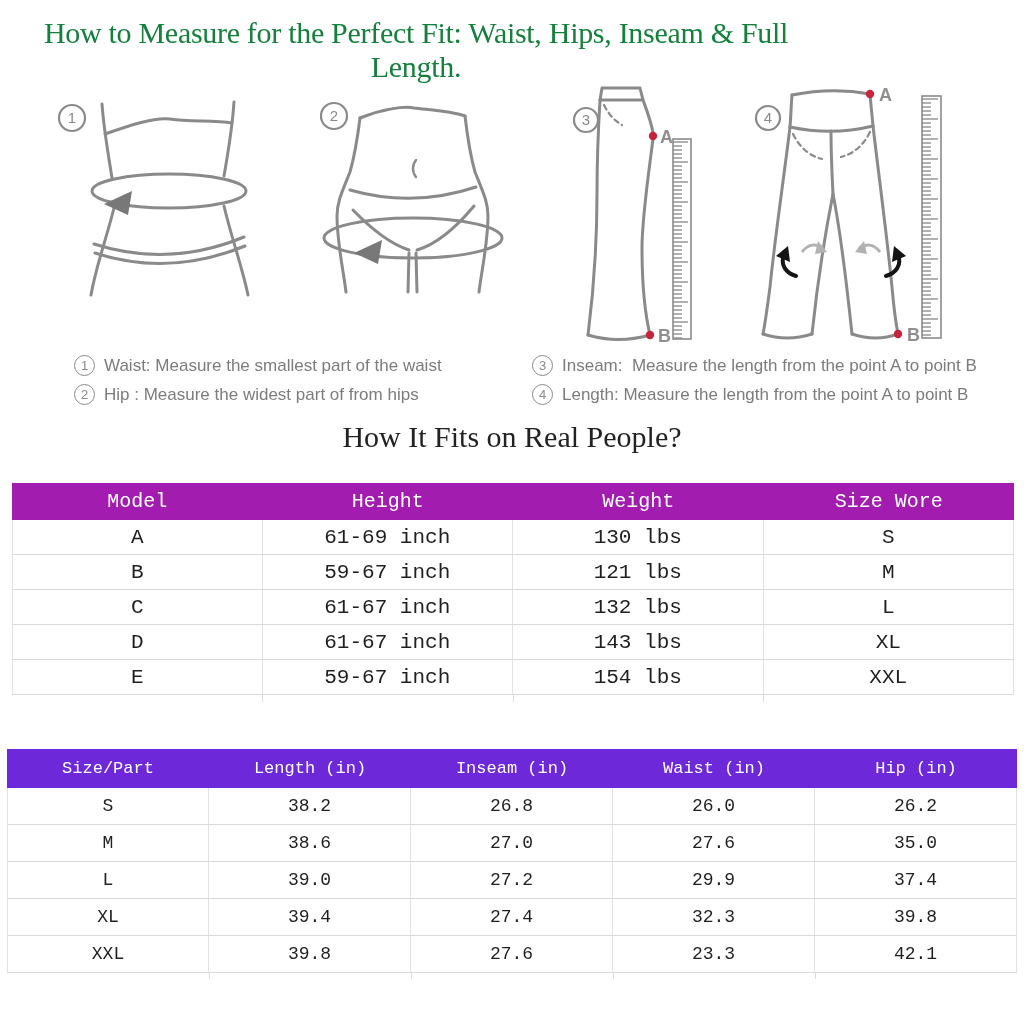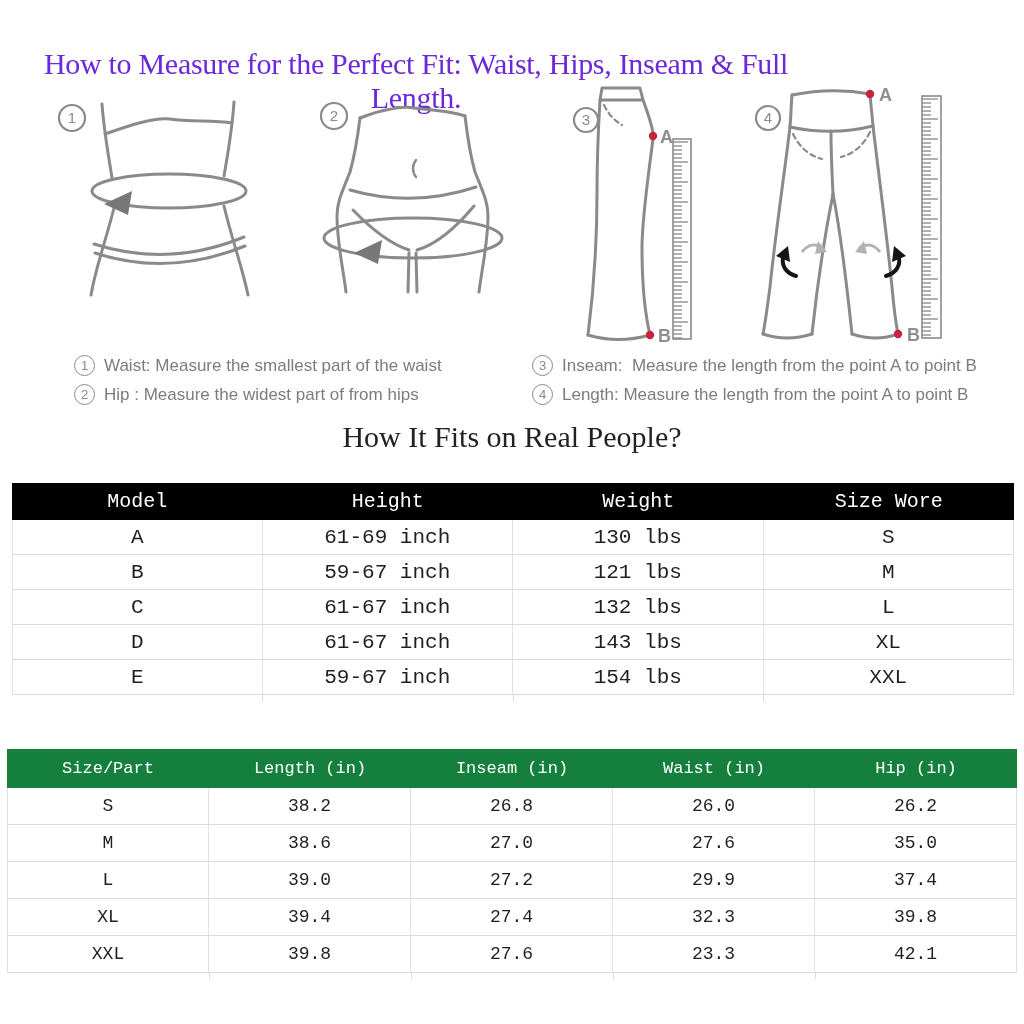--- a/index.html
+++ b/index.html
@@ -3,23 +3,22 @@
 <meta charset="utf-8">
 <style>
   html,body { margin:0; padding:0; }
   body {
     width:1024px; height:1024px; background:#ffffff; position:relative;
     overflow:hidden; font-family:"Liberation Sans", sans-serif;
   }
   .abs { position:absolute; }
   .title {
     left:0; top:16px; width:832px; text-align:center;
-    font-family:"Liberation Serif", serif; font-size:30px; color:#6d28d9;
+    font-family:"Liberation Serif", serif; font-size:30px; color:#15803d;
     letter-spacing:-0.3px;
-    margin-top:31px;
   }
   .subtitle {
     left:0; top:420px; width:1024px; text-align:center;
     font-family:"Liberation Serif", serif; font-size:30px; color:#222222;
   }
   .instr { color:#7c7c7c; font-size:17px; }
   .instr-line { display:flex; align-items:center; height:29px; gap:9px; }
   .instr-line span { white-space:pre; }
   .circ {
     flex:0 0 auto; width:19px; height:19px; border:1.6px solid #8a8a8a;
@@ -32,24 +31,24 @@
     font-family:"Liberation Mono","DejaVu Sans Mono", monospace;
   }
   .tbl .cd {
     display:flex; align-items:center; justify-content:center; background:#ffffff;
     font-family:"Liberation Mono","DejaVu Sans Mono", monospace; color:#1f1f1f;
     border-right:1px solid #e2e2e2; border-bottom:1px solid #d9d9d9;
   }
   .row { display:contents; }
   .row .cd:first-child { border-left:1px solid #e2e2e2; }
   .tbl1 { left:12px; top:483px; width:1002px; grid-template-columns:repeat(4,1fr); }
-  .tbl1 .hd { height:37px; background:#000000; font-size:20px; }
+  .tbl1 .hd { height:37px; background:#a21caf; font-size:20px; }
   .tbl1 .cd { height:34px; font-size:21px; }
   .tbl2 { left:7px; top:749px; width:1010px; grid-template-columns:repeat(5,1fr); }
-  .tbl2 .hd { height:39px; background:#15803d; font-size:17px; }
+  .tbl2 .hd { height:39px; background:#6d28d9; font-size:17px; }
   .tbl2 .cd { height:36px; font-size:18px; }
   .stub { position:absolute; width:1px; background:#dcdcdc; }
   svg text.ablabel { font-family:"Liberation Sans",sans-serif; font-weight:bold; font-size:18px; fill:#8f8f8f; }
   svg text.fignum { font-family:"Liberation Sans",sans-serif; font-size:15px; fill:#8a8a8a; text-anchor:middle; }
 </style>
 </head>
 <body>
 
 <div class="abs title">How to Measure for the Perfect Fit: Waist, Hips, Inseam &amp; Full Length.</div>
 

